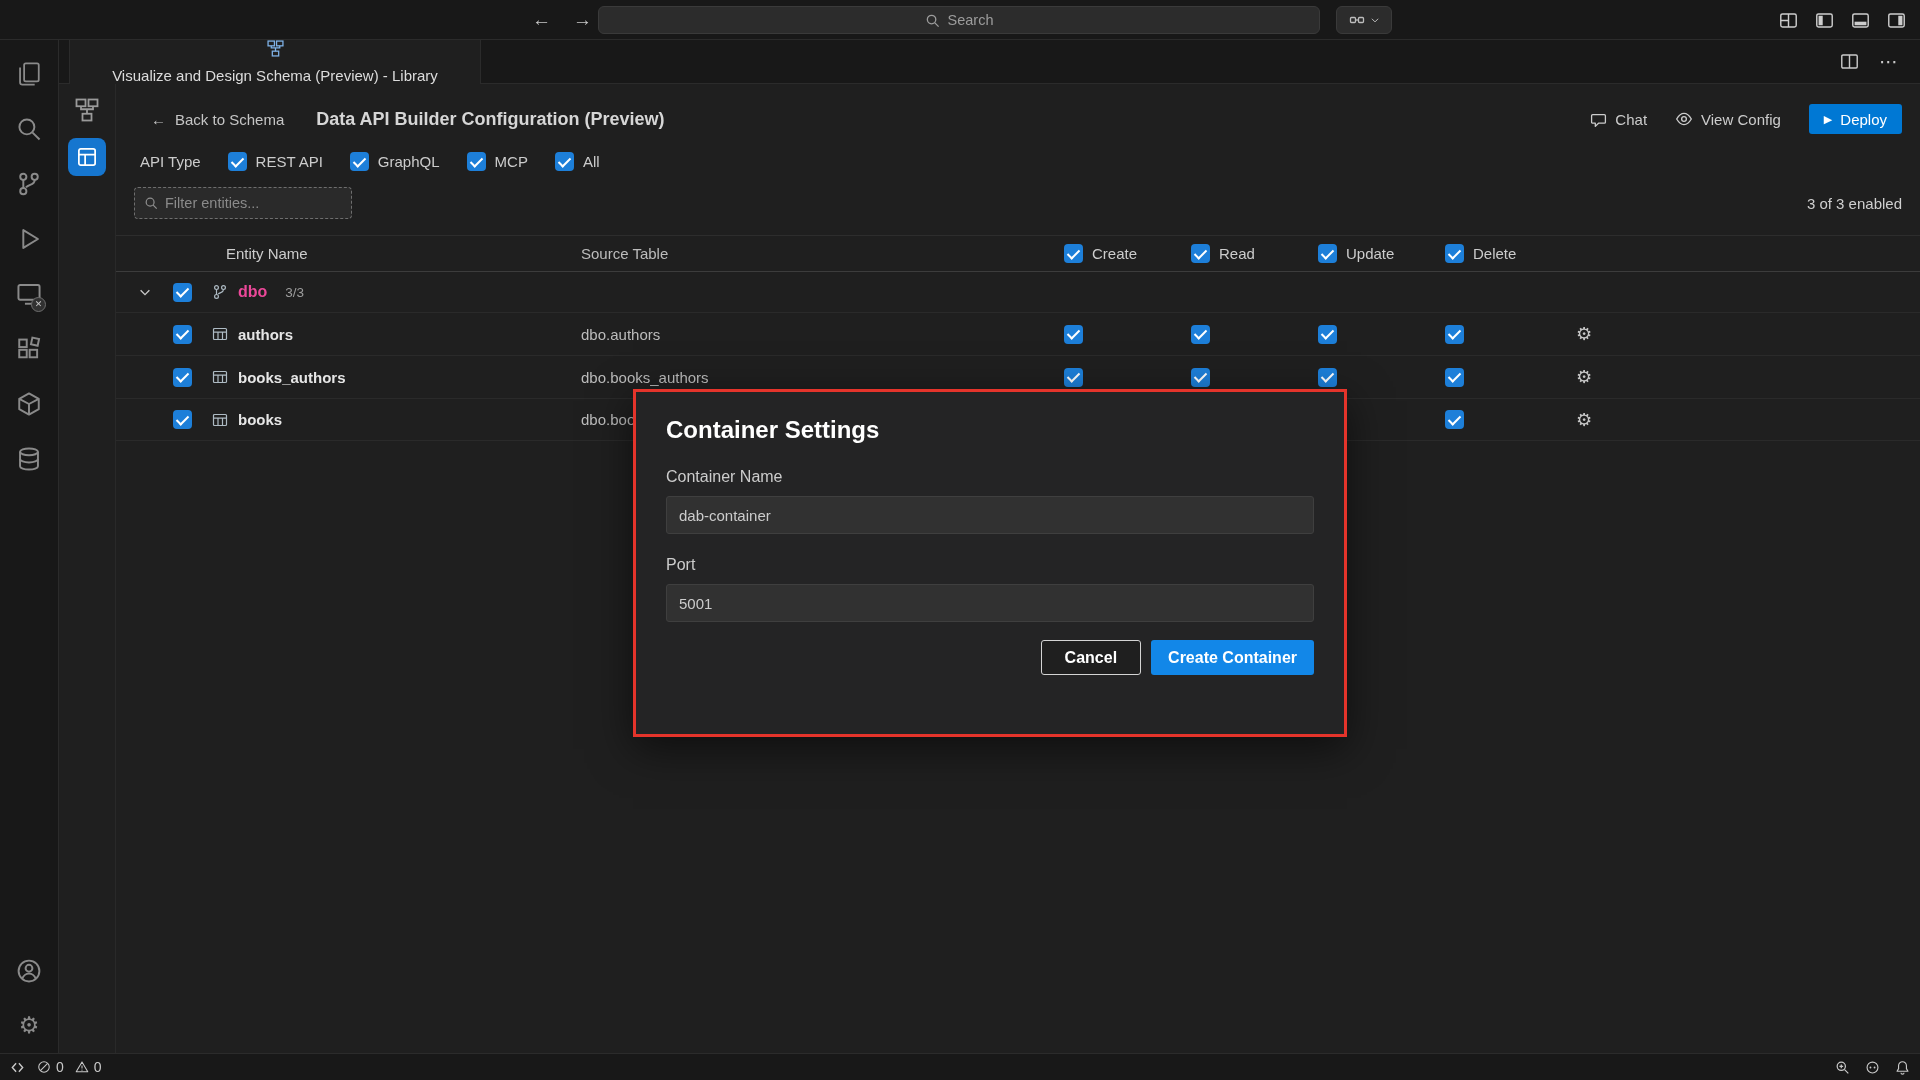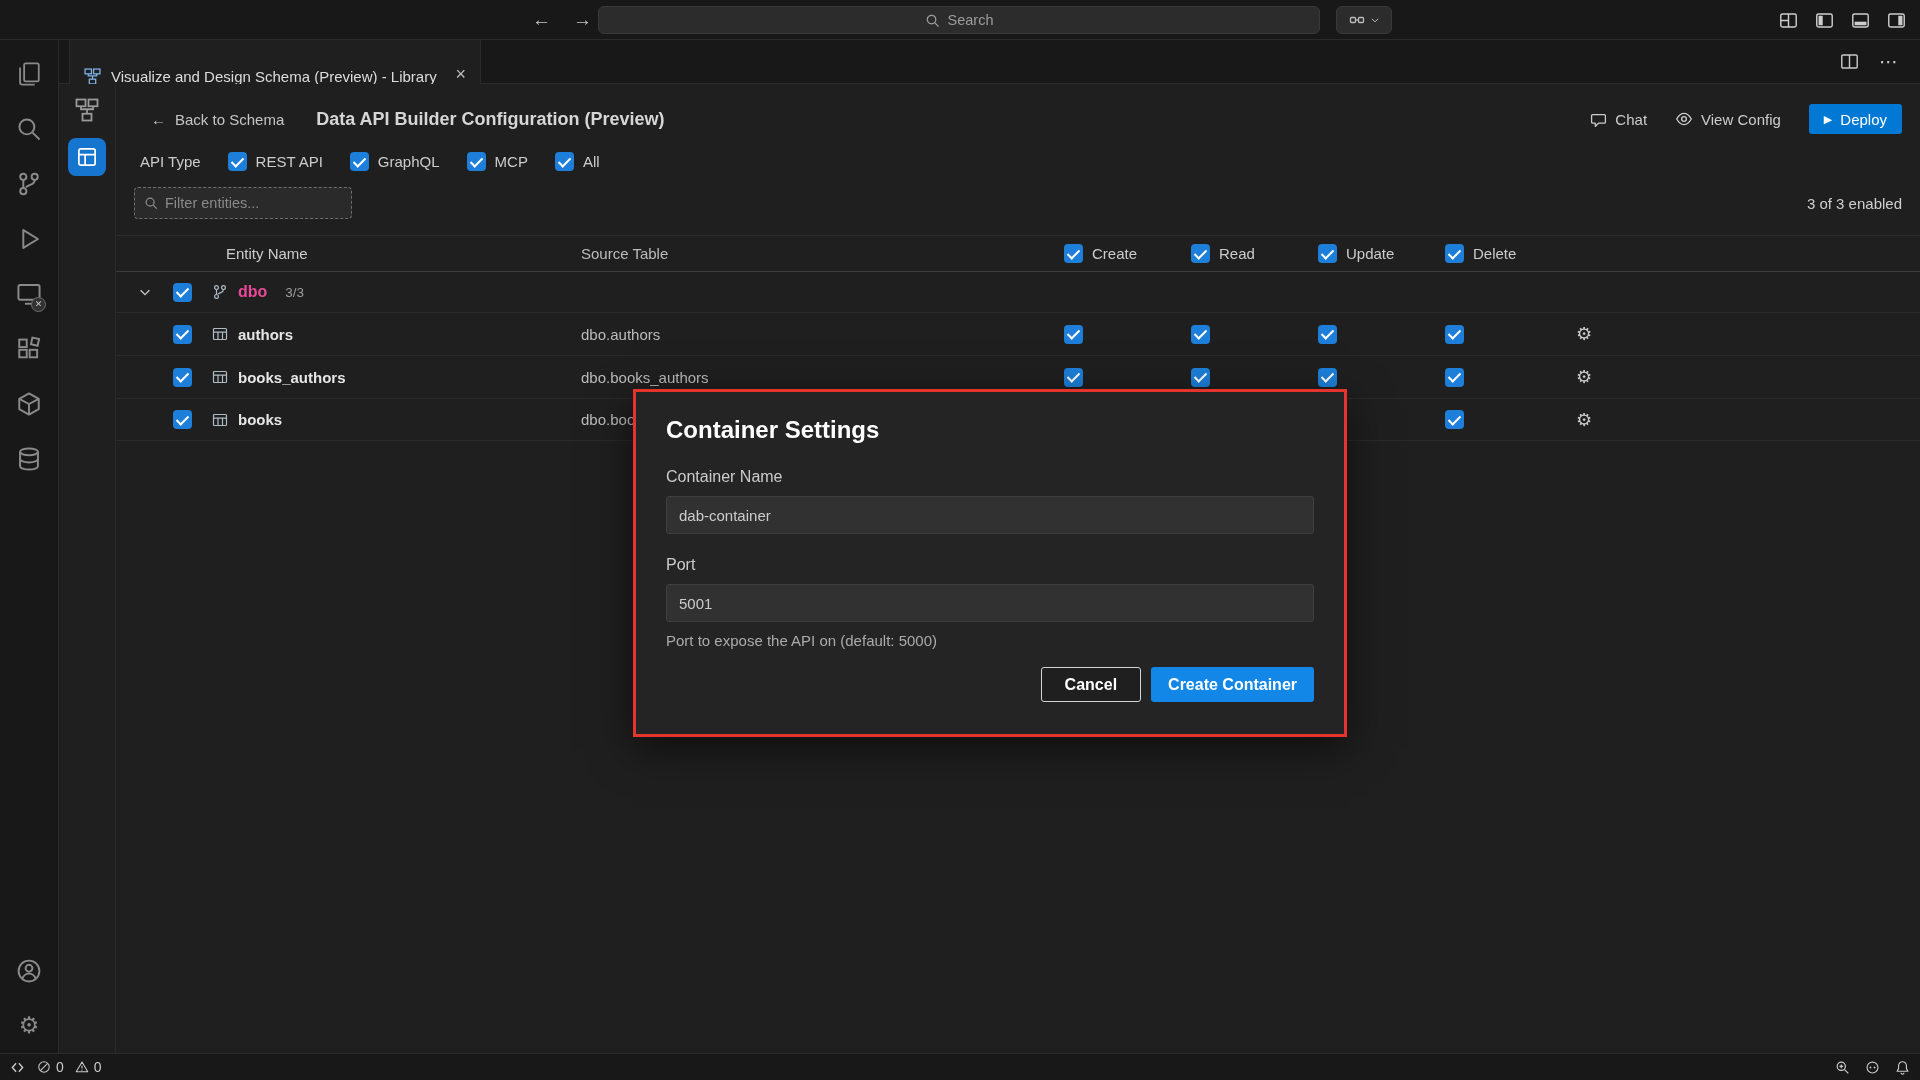--- a/index.html
+++ b/index.html
@@ -30,22 +30,22 @@
   .ab-bottom { margin-top:auto; }
   .badge { position:absolute; right:7px; bottom:9px; width:15px; height:15px; border-radius:50%;
     background:#313131; border:1px solid #6e6e6e; color:#c3c3c3; font-size:9px; line-height:13px;
     text-align:center; }
   .gear-glyph { font-size:23px; color:#8a8a8a; }
 
   
   .tabbar { position:absolute; top:40px; left:59px; right:0; height:44px; background:#181818;
     border-bottom:1px solid #2b2b2b; display:flex; align-items:stretch; }
   .tab { margin-left:10px; width:412px; height:45px; background:#1f1f1f; border-left:1px solid #2b2b2b;
-    border-right:1px solid #2b2b2b; display:flex; align-items:flex-end; gap:10px; padding:0 14px;
-    font-size:15px; color:#dcdcdc; cursor:pointer; }
+    border-right:1px solid #2b2b2b; display:flex; align-items:center; gap:10px; padding:0 14px;
+    font-size:15px; color:#dcdcdc; cursor:pointer;flex-direction:column; }
   .tab-close { margin-left:auto; color:#bdbdbd; font-size:18px; cursor:pointer; }
   .editor-actions { margin-left:auto; display:flex; align-items:center; gap:20px; padding-right:22px;
     color:#c9c9c9; }
   .editor-actions > div { cursor:pointer; }
 
   
   .main { position:absolute; top:84px; left:59px; right:0; bottom:27px; background:#1f1f1f; }
   .strip { position:absolute; left:0; top:0; width:57px; height:100%; border-right:1px solid #292929;
     display:flex; flex-direction:column; align-items:center; padding-top:14px; gap:16px; }
   .strip-icon { color:#9a9a9a; cursor:pointer; }
@@ -506,21 +506,20 @@
 
 <div class="dialog">
   <div class="dlg-title">Container Settings</div>
 
   <div class="dlg-label">Container Name</div>
   <input class="dlg-input" type="text" value="dab-container" style="">
 
   <div class="dlg-group2">
     <div class="dlg-label">Port</div>
     <input class="dlg-input" type="text" value="5001" style="">
-    <div class="dlg-help">Port to expose the API on (default: 5000)</div>
   </div>
 
   <div class="dlg-buttons">
     <button class="btn-cancel">Cancel</button>
     <button class="btn-create">Create Container</button>
   </div>
 </div>
 
 <div class="statusbar">
   <div class="sb-item">

